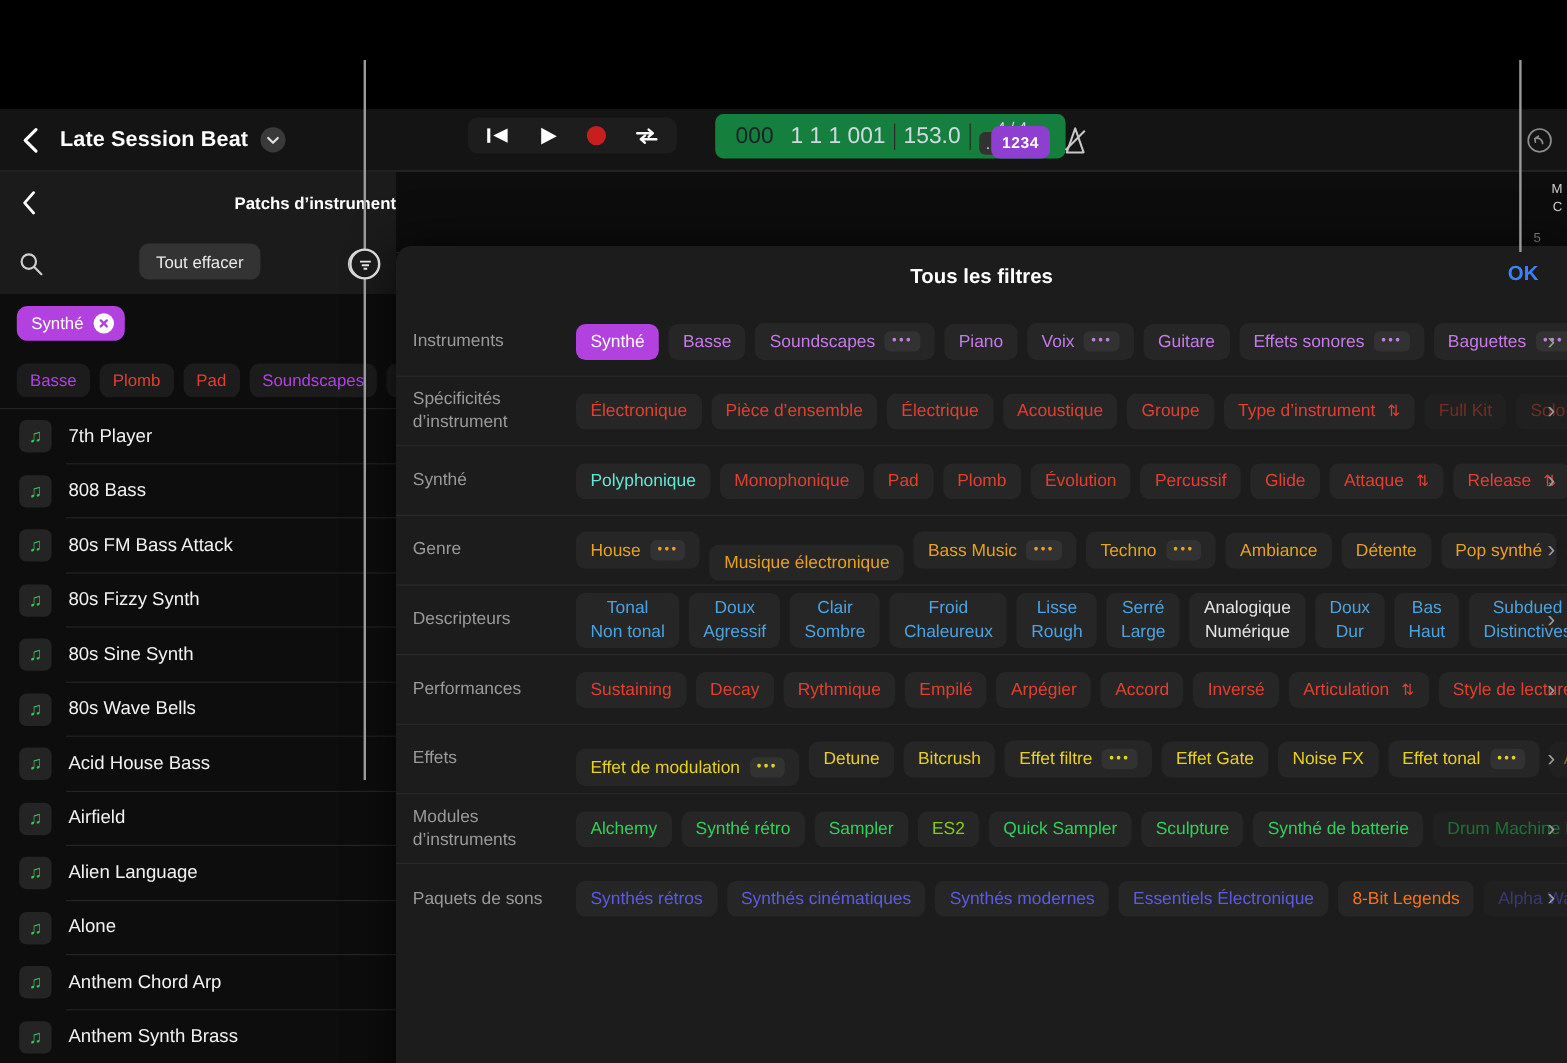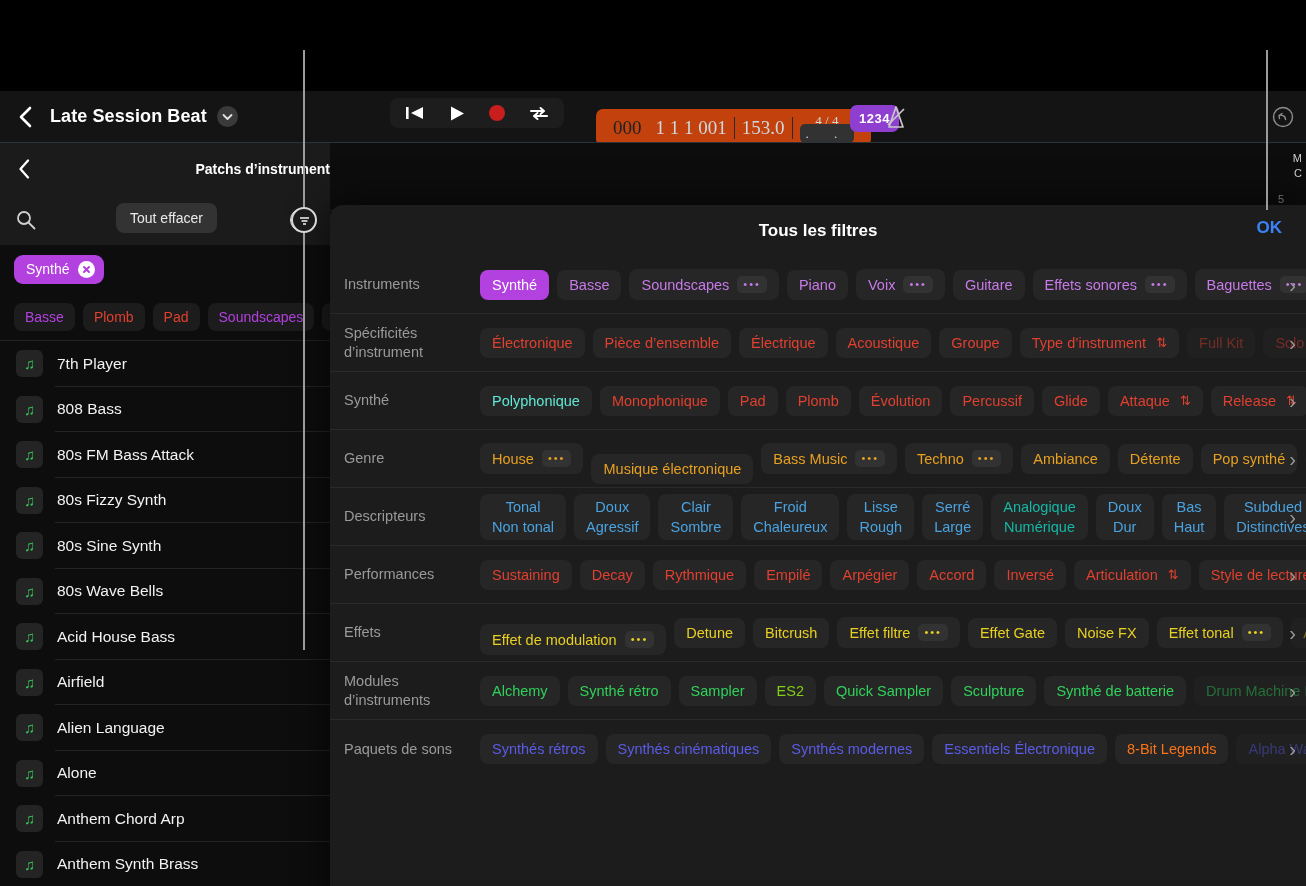--- a/index.html
+++ b/index.html
@@ -45,24 +45,24 @@
     width: 21px; height: 21px; border-radius: 50%; background: #3a3a3a;
     display: flex; align-items: center; justify-content: center;
   }
   .transport {
     position: absolute; left: 390px; top: 7px;
     display: flex; align-items: center; gap: 22px;
     background: #1d1d1d; border-radius: 8px; padding: 6px 14px;
   }
   .transport svg { display: block; }
   .lcd {
-    position: absolute; left: 596px; top: 18px; height: 37px;
-    background: #c2410c; border-radius: 7px;
+    position: absolute; left: 596px; top: 4px; height: 37px;
+    background: #15803d; border-radius: 7px;
     display: flex; align-items: center; gap: 0px; padding: 0 10px;
-    color: #cfd9e0; font-size: 19px; font-family: Liberation Serif, serif;
+    color: #cfd9e0; font-size: 19px;
   }
   .lcd .seg { padding: 0 7px; }
   .lcd .sep { width:1px; height: 22px; background: #2a2a2a; }
   .lcd .ghost { color: #1b2328; }
   .lcd .ts { font-size: 13px; line-height: 1; text-align: center; }
   .lcd .ts .dots { letter-spacing: 11px; font-size: 13px; color:#cfd9e0;}
   .pill-purple {
     background: #8e3fd0; color: #fff; border-radius: 7px;
     font-size: 13px; font-weight: bold; padding: 6px 9px; letter-spacing:.5px;
   }
@@ -258,21 +258,21 @@
         <span class="seg">1  1  1 001</span>
         <span class="sep"></span>
         <span class="seg">153.0</span>
         <span class="sep"></span>
         <span class="seg ts">
           <span>4 / 4</span><br>
           <span class="dots">. .</span>
         </span>
       </div>
 
-      <span class="pill-purple" style="position:absolute; left:850px; top:14px;">1234</span>
+      <span class="pill-purple" style="position:absolute; left:826px; top:14px;">1234</span>
 
       <span class="metro" style="position:absolute; left:884px; top:14px;">
         <svg width="25" height="24" viewBox="0 0 25 24">
           <polygon points="12,2 19,22 5,22" fill="none" stroke="#c8c8c8" stroke-width="1.7" stroke-linejoin="round"></polygon>
           <line x1="4" y1="20" x2="20" y2="4" stroke="#c8c8c8" stroke-width="1.7"></line>
         </svg>
       </span>
 
       <span class="undo">
         <svg width="22" height="22" viewBox="0 0 22 22">
@@ -565,21 +565,21 @@
                 <span>Chaleureux</span>
               </span>
               <span class="fchip-stack" style="color: rgb(74, 163, 224);">
                 <span>Lisse</span>
                 <span>Rough</span>
               </span>
               <span class="fchip-stack" style="color: rgb(74, 163, 224);">
                 <span>Serré</span>
                 <span>Large</span>
               </span>
-              <span class="fchip-stack" style="color: #14b8a6; text-align: center;">
+              <span class="fchip-stack" style="color: #e5e5e5; text-align: center;">
                 <span>Analogique</span>
                 <span>Numérique</span>
               </span>
               <span class="fchip-stack" style="color: rgb(74, 163, 224);">
                 <span>Doux</span>
                 <span>Dur</span>
               </span>
               <span class="fchip-stack" style="color: rgb(74, 163, 224);">
                 <span>Bas</span>
                 <span>Haut</span>

